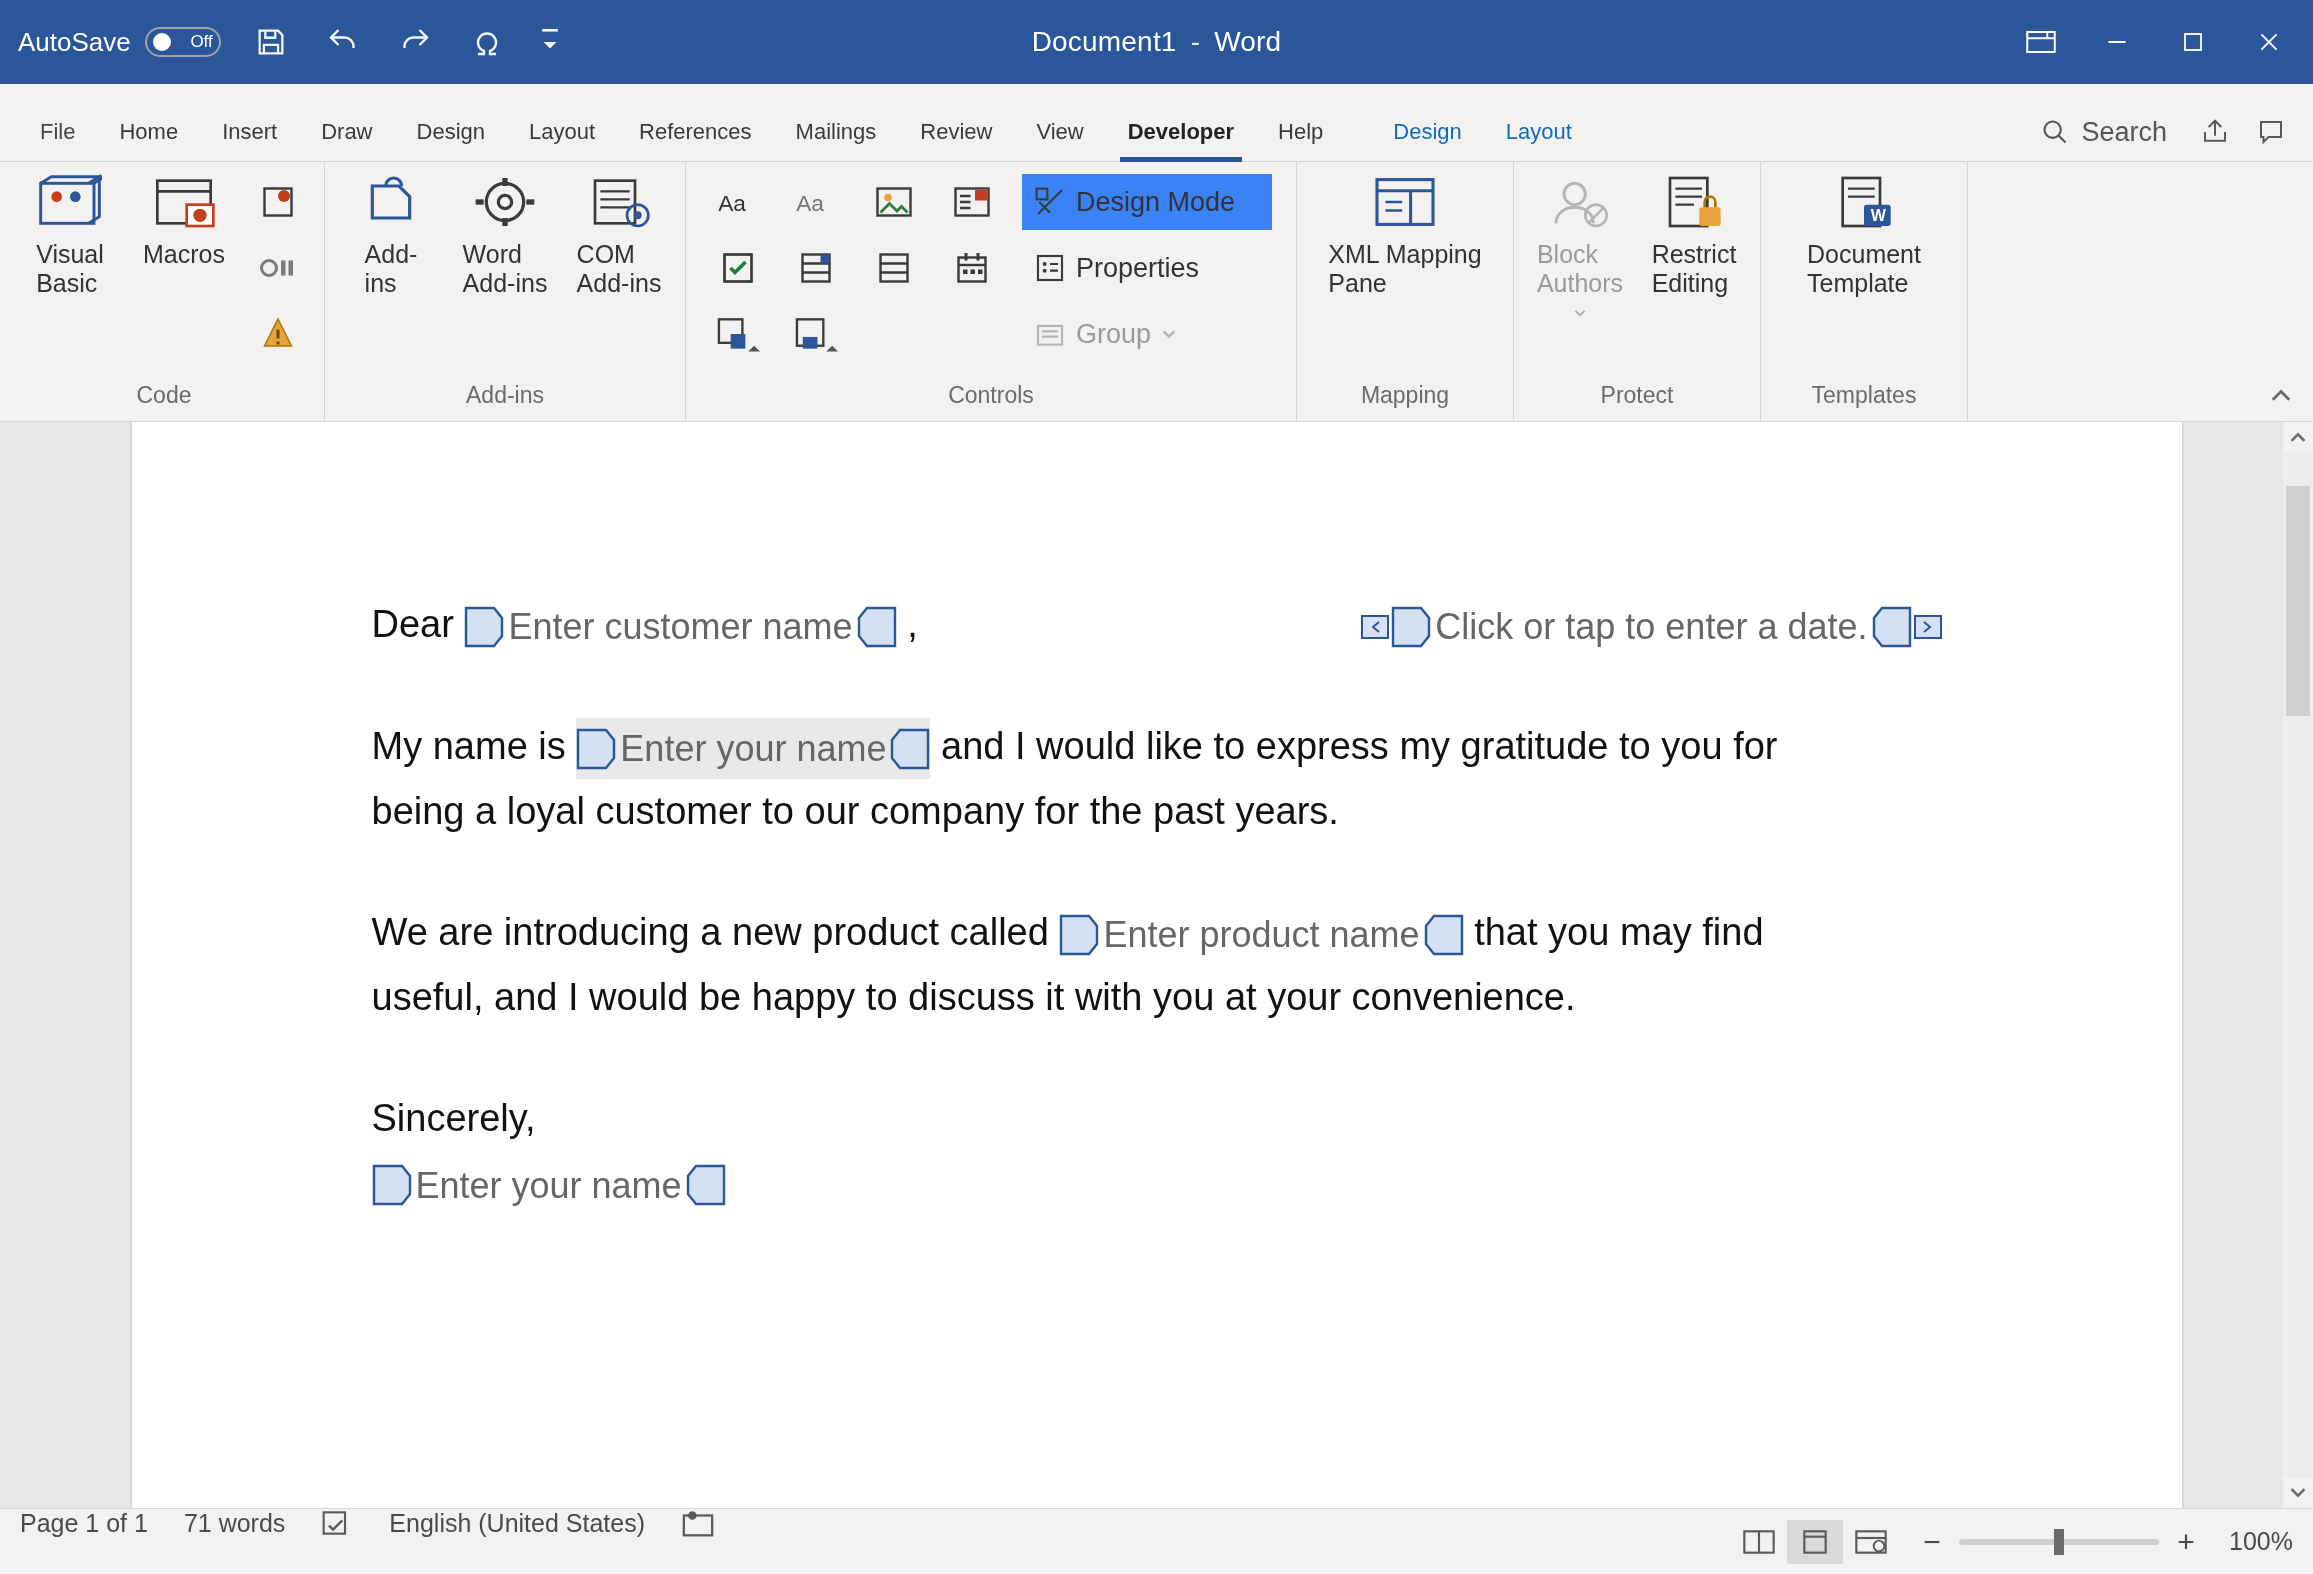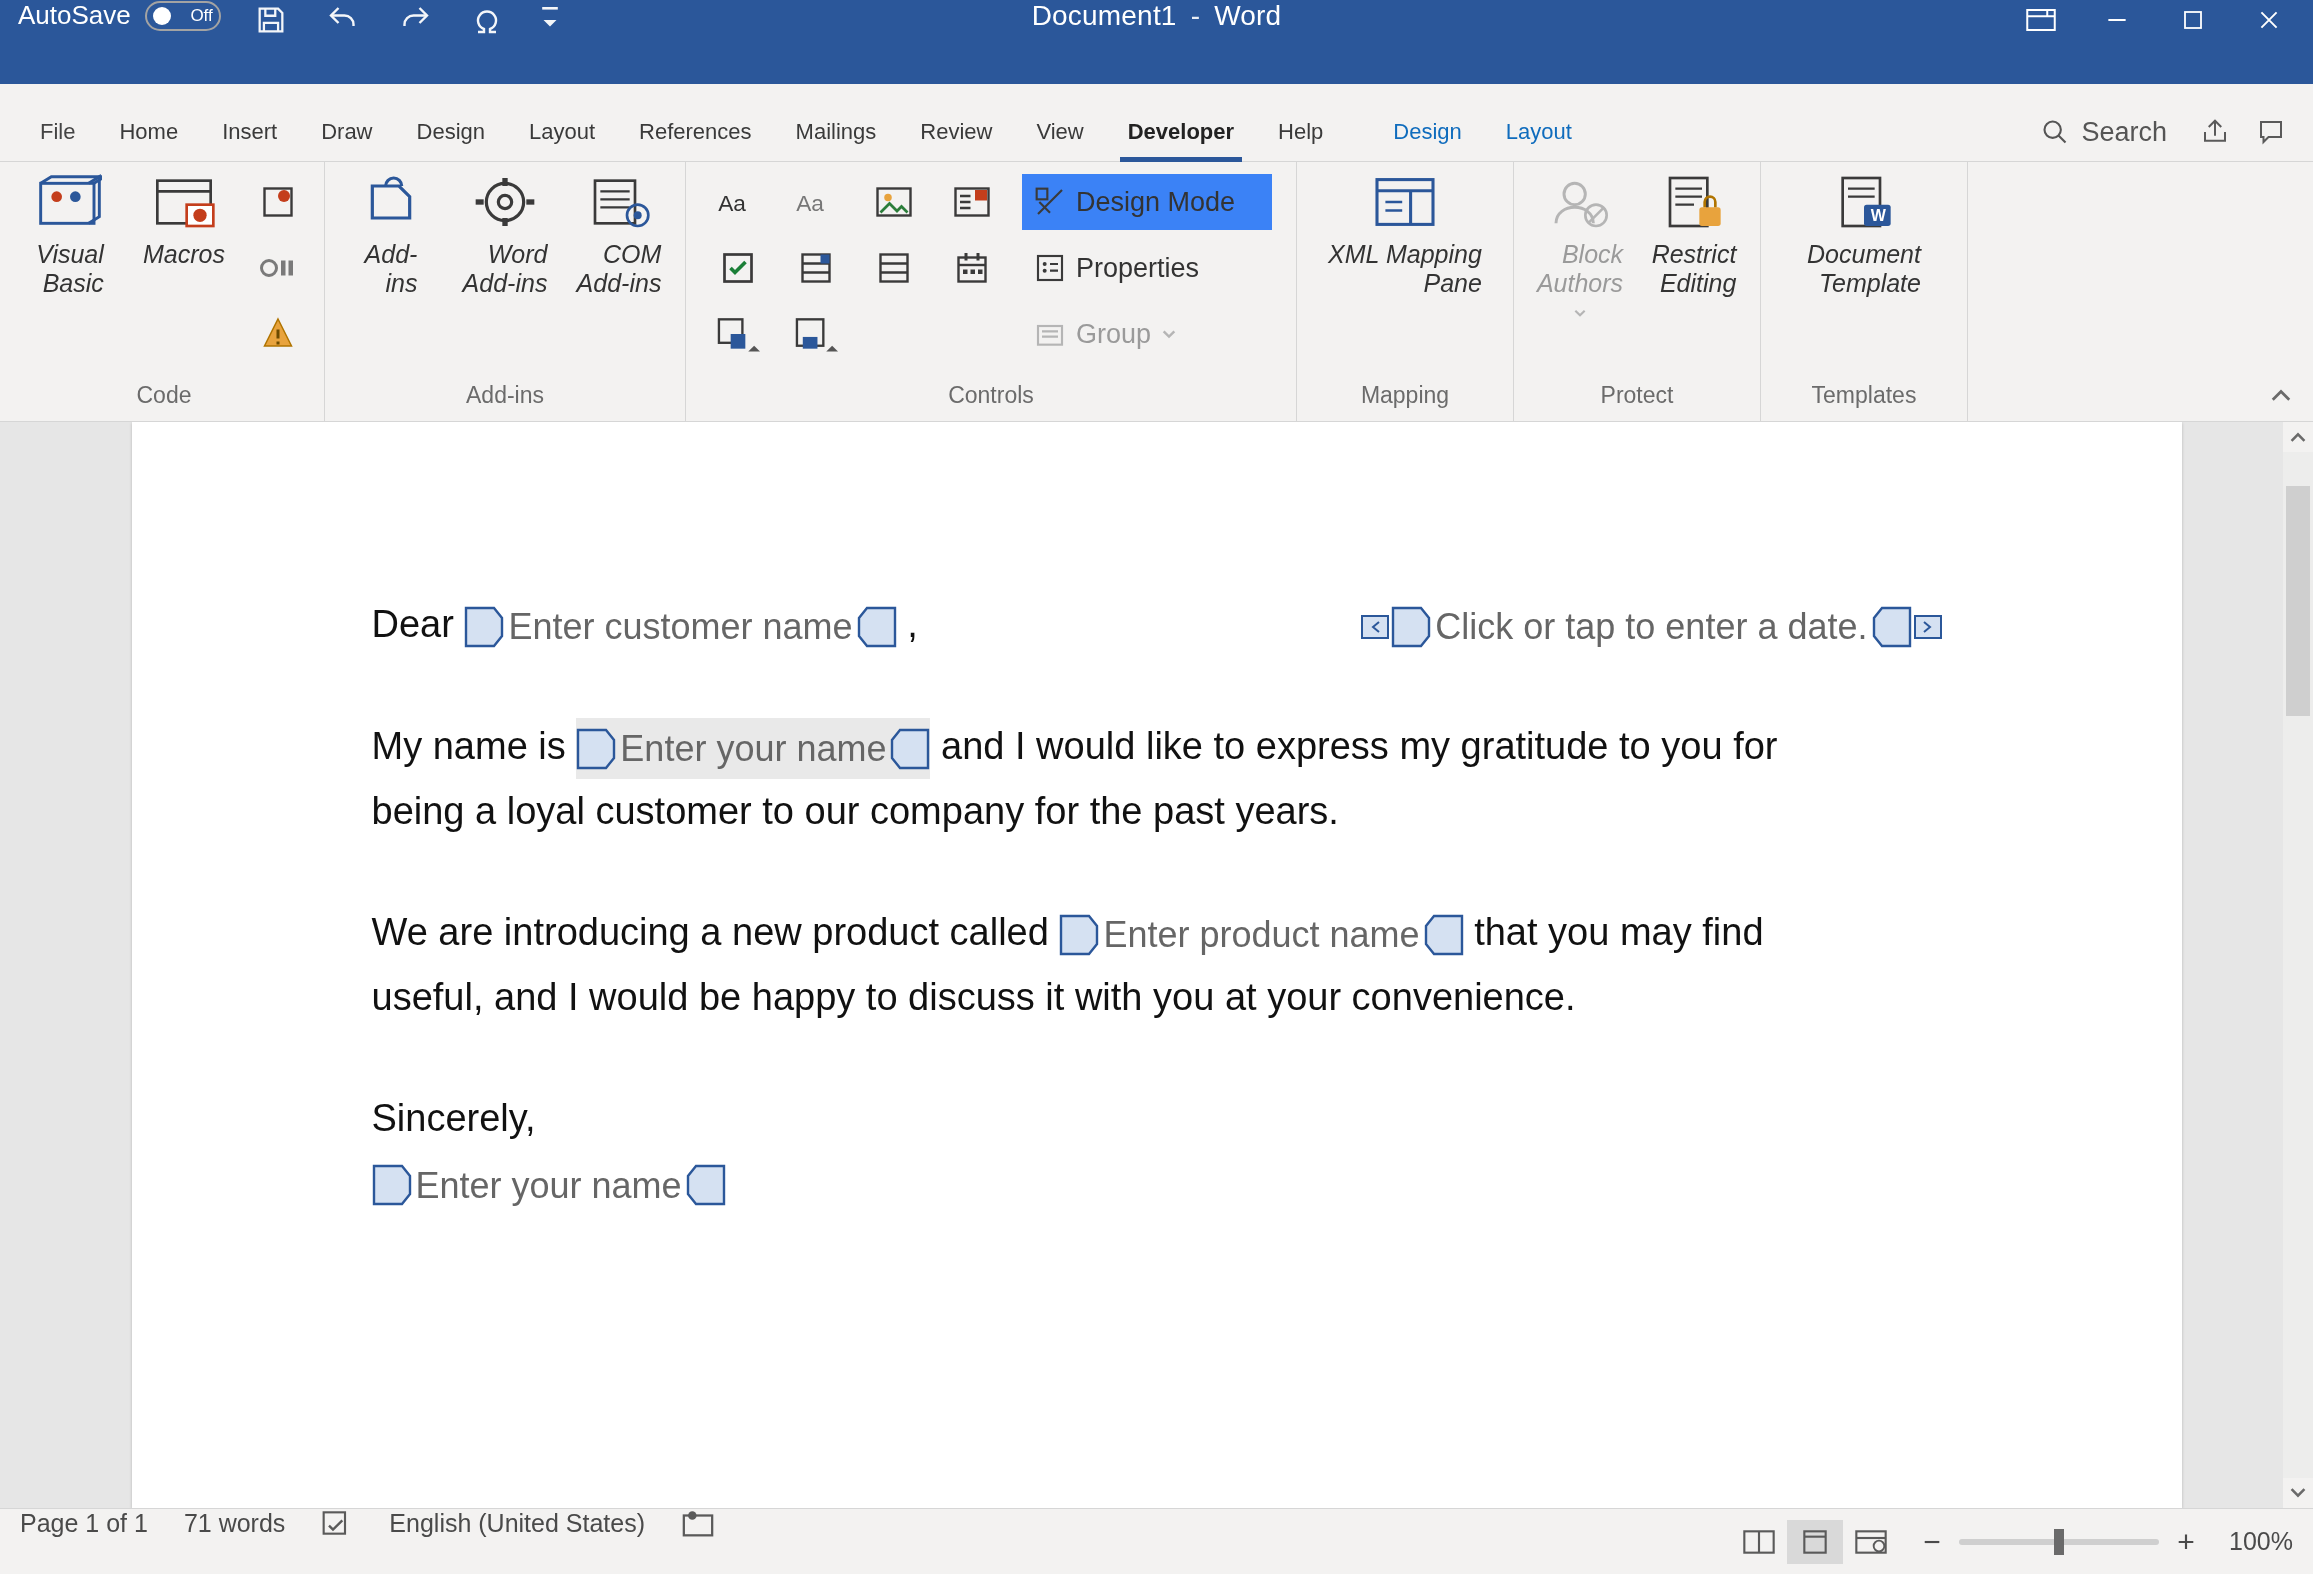--- a/index.html
+++ b/index.html
@@ -27,21 +27,21 @@
     font-family:"Segoe UI","Segoe UI Variable",sans-serif;
     font-size:24px;color:var(--text);
     background:var(--doc-bg);
     display:flex;flex-direction:column;
     overflow:hidden;
   }
 
   
   .titlebar{
     height:84px;background:var(--blue);color:#fff;
-    display:flex;align-items:flex-start;
+    display:flex;align-items:center;
     padding:0 8px 0 18px;
     position:relative;
   }
   .autoSave{display:flex;align-items:center;gap:14px;margin-right:30px;}
   .autoSave .label{font-size:26px;}
   .switch{
     width:76px;height:30px;border:2px solid #a3a3a3;border-radius:15px;
     display:flex;align-items:center;padding:0 6px;color:#fff;font-size:18px;
     justify-content:space-between;
   }
@@ -88,21 +88,21 @@
     padding:12px 18px 6px;border-right:1px solid var(--ribbon-border);
   }
   .group:last-of-type{border-right:none;}
   .group .body{display:flex;align-items:flex-start;gap:18px;height:188px;}
   .group .title{font-size:23px;color:#6b6b6b;padding-bottom:6px;}
 
   .big{
     display:flex;flex-direction:column;align-items:center;justify-content:flex-start;gap:10px;
     width:auto;min-width:96px;
   }
-  .big .lbl{font-size:25px;color:#333;text-align:right;line-height:1.15;font-style:italic;}
+  .big .lbl{font-size:25px;color:#333;text-align:left;line-height:1.15;}
   .big .lbl.muted{color:#9a9a9a;}
   .col{display:flex;flex-direction:column;gap:8px;align-items:flex-start;}
   .row3{display:grid;grid-template-rows:repeat(3,56px);gap:10px;}
   .smallbtn{width:56px;height:56px;display:flex;align-items:center;justify-content:center;}
   .combo{display:flex;align-items:center;gap:10px;height:56px;padding:0 12px;font-size:27px;color:#333;}
   .combo.muted{color:#9a9a9a;}
   .combo.active{background:#3b82f6;}
   .collapse{
     position:absolute;right:14px;bottom:6px;width:36px;height:36px;
     display:flex;align-items:center;justify-content:center;color:#6a6a6a;

